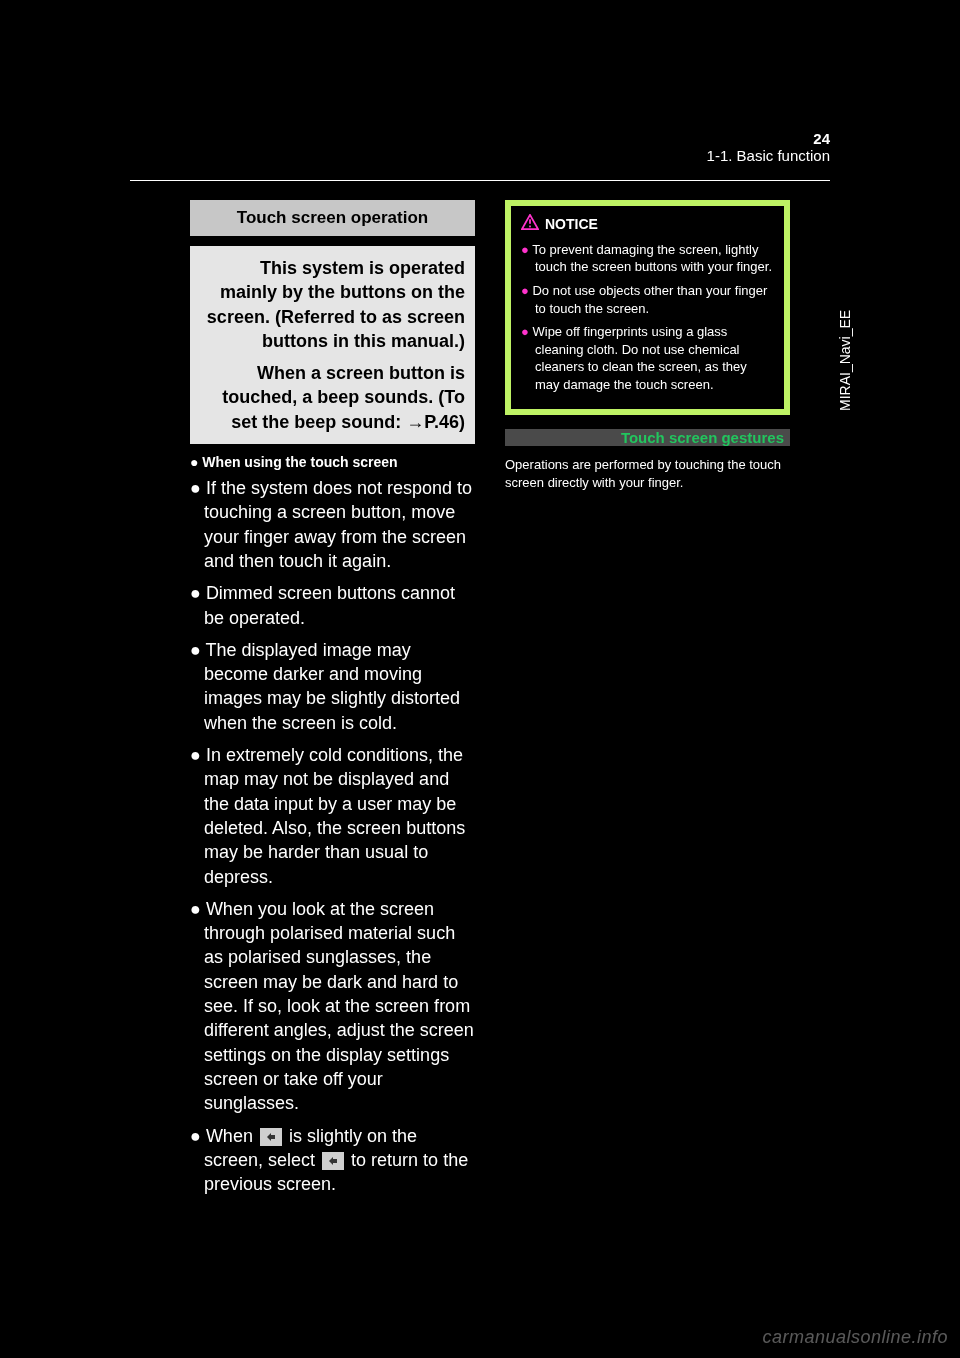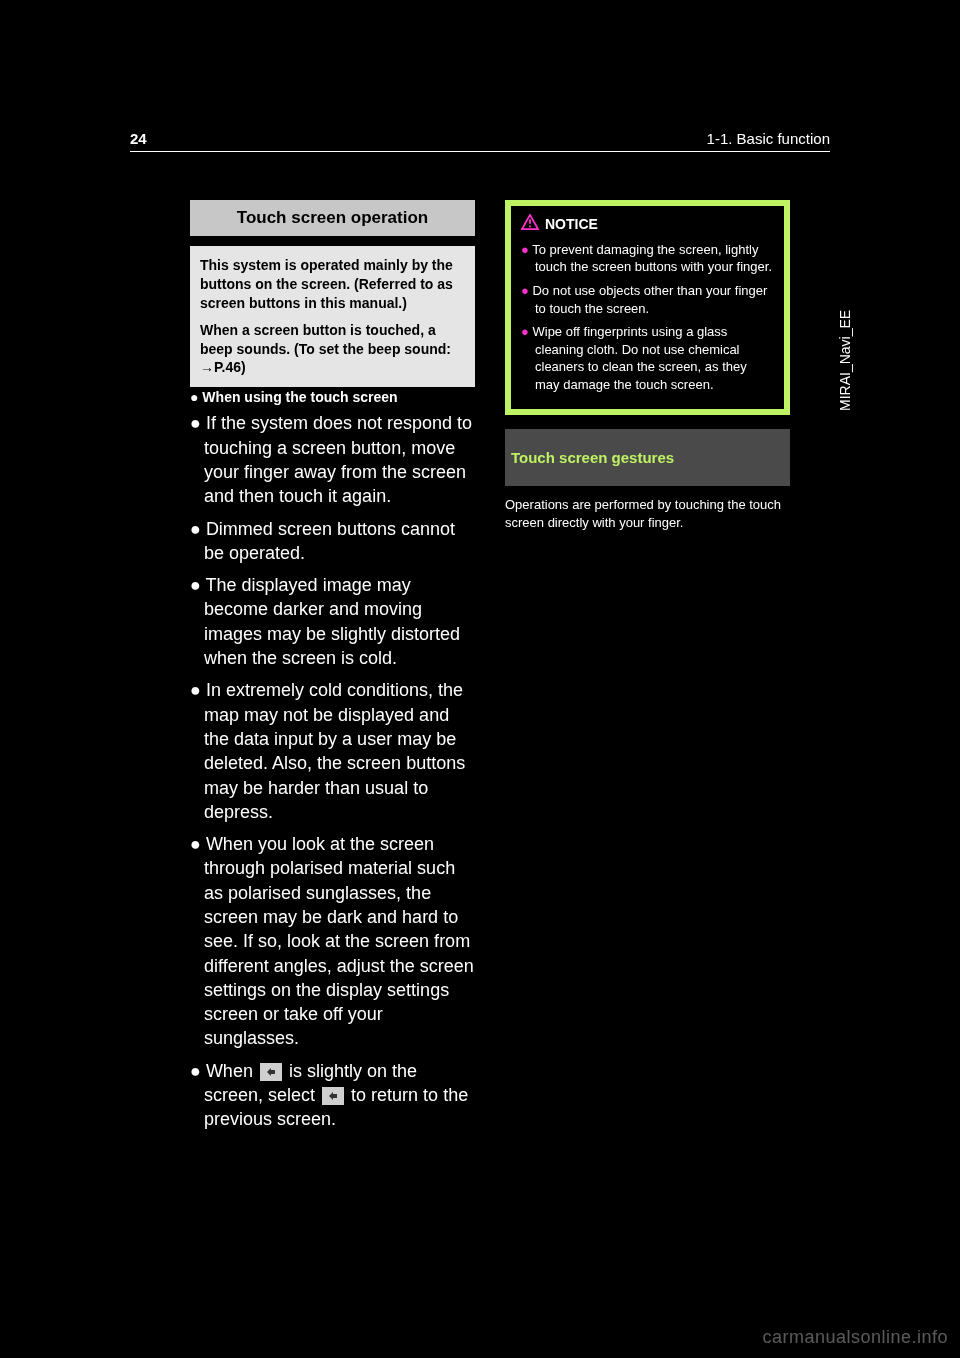--- a/index.html
+++ b/index.html
@@ -13,22 +13,23 @@
     background: #000;
     color: #fff;
   }
   .header-bar {
     position: absolute;
     left: 0; top: 0; width: 700px;
     display: flex;
     justify-content: space-between;
     align-items: flex-end;
     font-size: 15px;
-    padding-bottom: 4px;
+    padding-bottom: 16px;
     border-bottom: 1px solid #fff;
+    flex-direction: column;
   }
   .page-num { font-weight: bold; }
   .chapter-title { font-weight: normal; }
   .side-tab {
     position: absolute;
     right: -30px;
     top: 100px;
     width: 30px;
     height: 260px;
     writing-mode: vertical-rl;
@@ -53,24 +54,25 @@
     font-weight: bold;
     font-size: 17px;
     text-align: center;
     padding: 8px 12px;
     margin-bottom: 10px;
   }
   .intro-box {
     background: #e5e5e5;
     color: #000;
     padding: 10px 10px;
-    font-size: 14px;
+    font-size: 18px;
     font-weight: bold;
     line-height: 1.35;
-    margin-bottom: 2px;
+    margin-bottom: 10px;
+    text-align: right;
   }
   .intro-box p { margin-bottom: 8px; }
   .intro-box p:last-child { margin-bottom: 0; }
   .subhead {
     font-size: 14px;
     font-weight: bold;
     text-indent: -12px;
     padding-left: 12px;
     margin-bottom: 6px;
   }
@@ -108,44 +110,45 @@
     padding-left: 14px;
     text-indent: -14px;
     margin-bottom: 6px;
   }
   .notice-bullets li::before {
     content: "● ";
     color: #ff33cc;
   }
   .section-bar {
     background: #4a4a4a;
-    color: #bef264;
+    color: #22c55e;
     font-weight: bold;
     font-size: 15px;
-    text-align: left;
-    padding: 20px 6px;
+    text-align: right;
+    padding: 0 6px;
     margin-bottom: 10px;
   }
   .gestures { font-size: 13px; line-height: 1.35; }
   .gestures p { margin-bottom: 8px; }
   .inline-icon {
     display: inline-block;
     width: 22px; height: 18px;
     background: #cfcfcf;
     vertical-align: middle;
     position: relative;
     margin: 0 2px;
   }
   .inline-icon svg { position: absolute; left: 3px; top: 2px; }
   .watermark {
     position: absolute;
     right: 12px;
     bottom: 10px;
     font-size: 18px;
     color: rgba(255,255,255,0.35);
+    font-style: italic;
     letter-spacing: 0.5px;
   }
 </style>
 </head>
 <body>
 
 <div class="page">
 
   <div class="header-bar">
     <span class="page-num">24</span>

